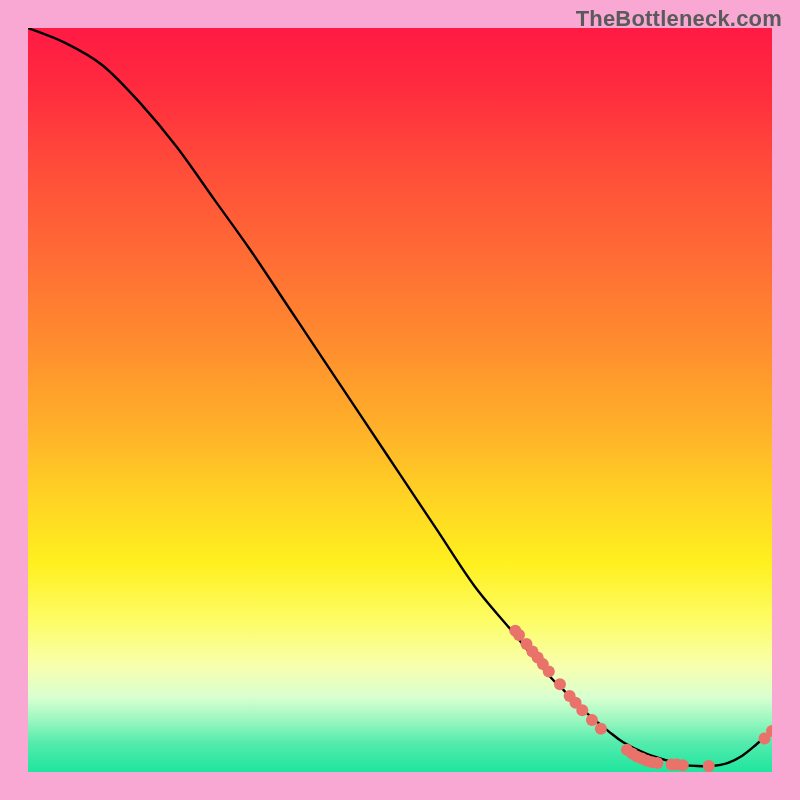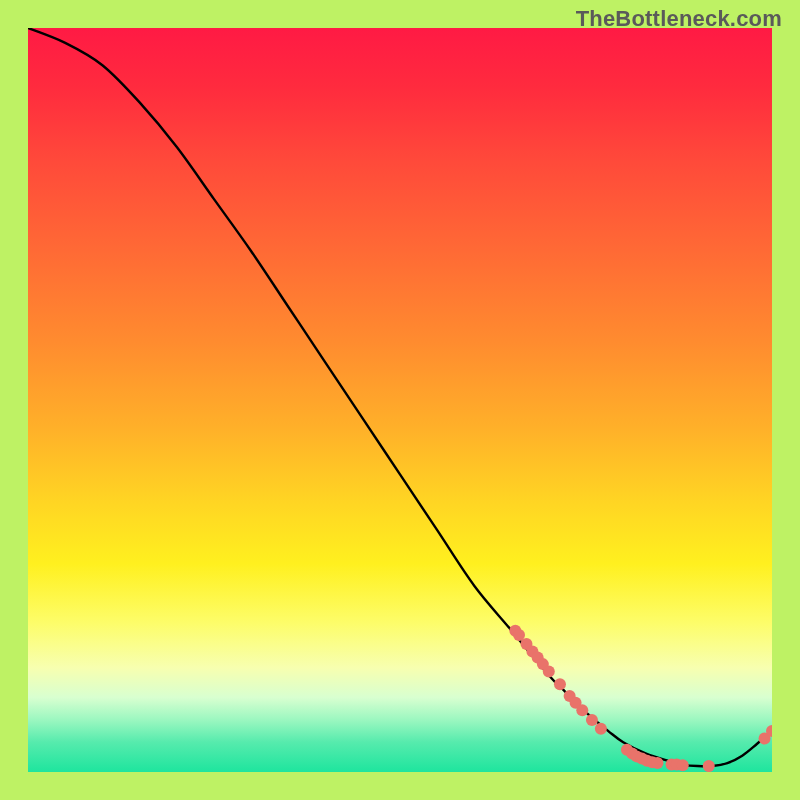--- a/index.html
+++ b/index.html
@@ -1,21 +1,21 @@
 <!DOCTYPE html>
 <html><head>
 <meta charset="utf-8">
 <style>
   * { margin: 0; padding: 0; box-sizing: border-box; }
   html, body { width: 800px; height: 800px; overflow: hidden; background: #000; }
   .chart-wrap {
     position: relative;
     width: 800px;
     height: 800px;
-    background: #bef264;
+    background: #f9a8d4;
   }
   .plot-area {
     position: absolute;
     left: 28px;
     top: 28px;
     width: 744px;
     height: 744px;
     overflow: hidden;
   }
   .gradient-bg {

